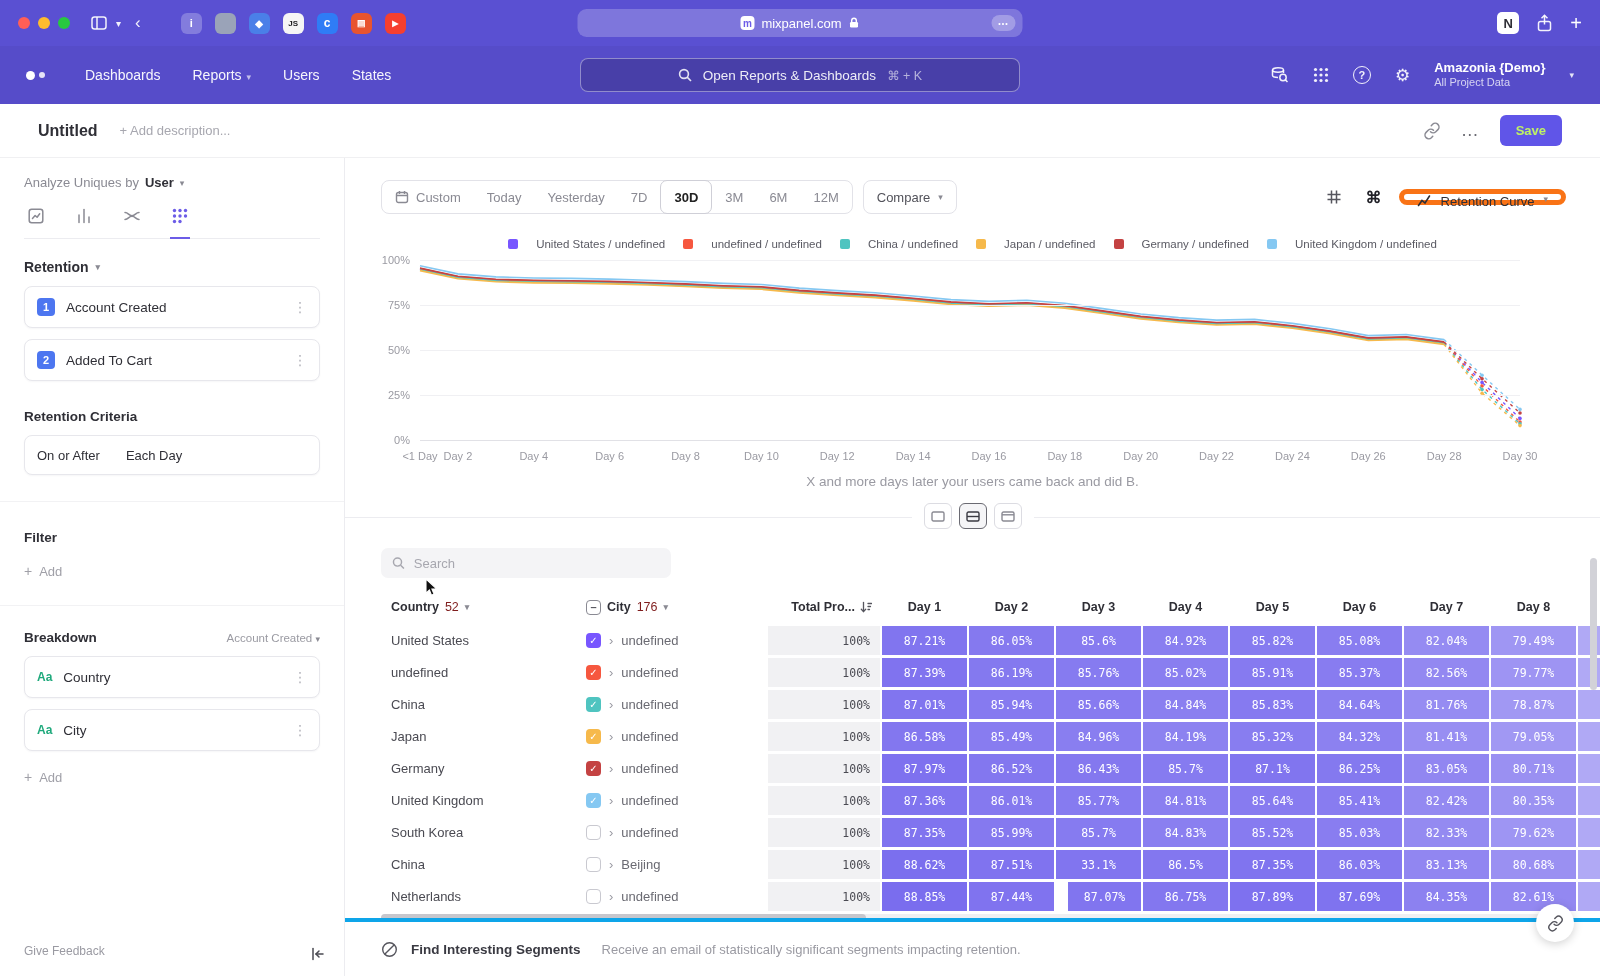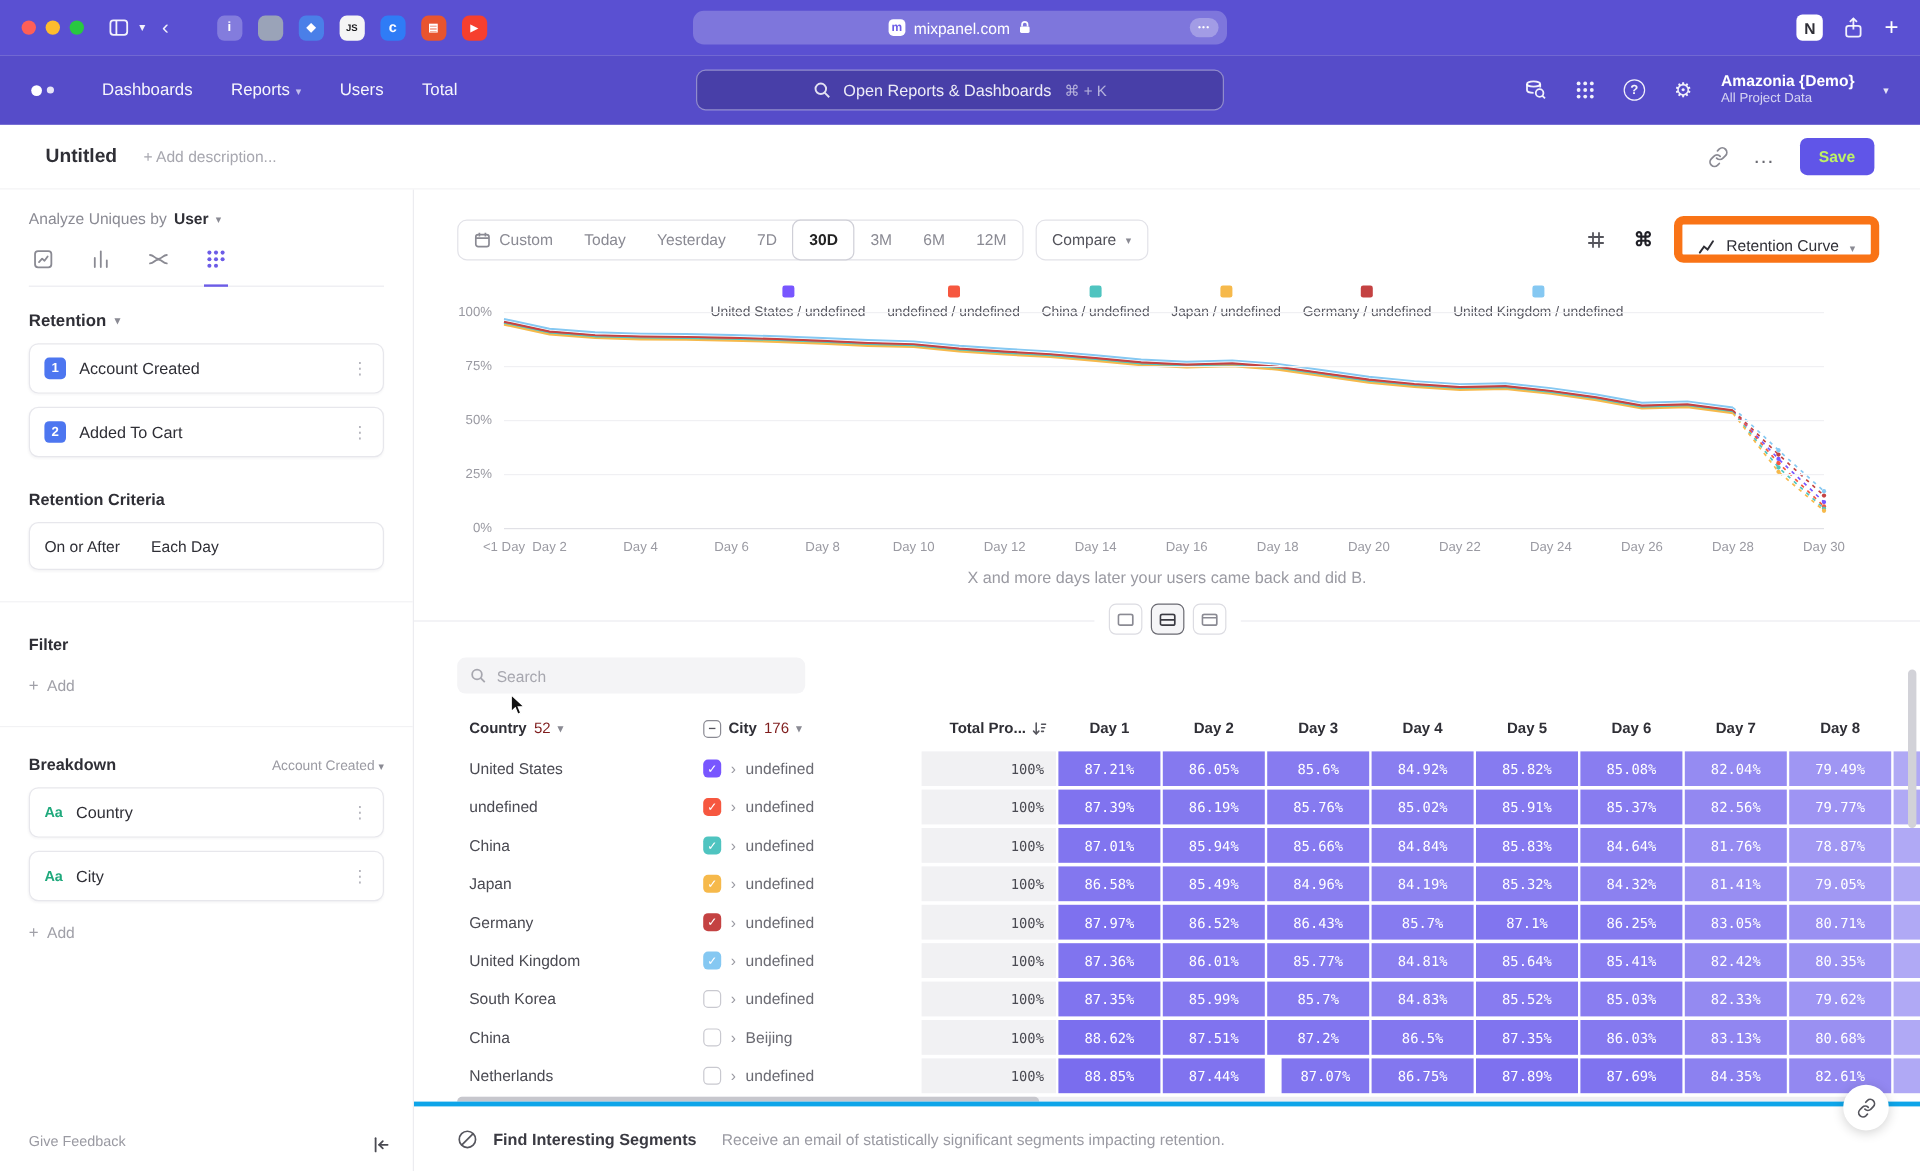--- a/index.html
+++ b/index.html
@@ -81,25 +81,25 @@
 
   
   .controls-row { position:absolute; top:22px; left:36px; right:34px; display:flex; align-items:center; }
   .rangegrp { display:flex; align-items:center; height:34px; border:1px solid #e2e2e8; border-radius:8px; background:#fff; }
   .rbtn { display:flex; align-items:center; gap:7px; padding:0 13px; height:100%; font-size:13px; color:#8a8a93; }
   .rbtn.active { font-weight:700; color:#222; border:1px solid #cfcfd7; border-radius:7px; height:calc(100% + 2px); background:#fff; }
   .cmpbtn { margin-left:10px; height:34px; border:1px solid #e2e2e8; border-radius:8px; background:#fff; padding:0 13px; display:flex; align-items:center; gap:8px; font-size:13px; color:#52525a; }
   .ctr-right { margin-left:auto; display:flex; align-items:center; gap:10px; }
   .iconbtn { width:30px; height:30px; display:flex; align-items:center; justify-content:center; color:#55555d; font-size:16px; }
   .iconbtn.dark { color:#1f1f26; font-weight:700; }
-  .rcbtn { height:39px; border:7px solid #f97316; border-radius:8px; background:#fff; padding:0 13px; display:flex; align-items:flex-end; gap:9px; font-size:13px; color:#2f2f36; }
+  .rcbtn { height:16px; border:5px solid #f97316; border-radius:8px; background:#fff; padding:0 13px; display:flex; align-items:flex-start; gap:9px; font-size:13px; color:#2f2f36; }
 
   
   .legend { position:absolute; top:80px; left:0; right:0; display:flex; justify-content:center; gap:18px; font-size:11.5px; color:#5a5a63; }
-  .lgitem { display:flex; align-items:center; gap:6px;flex-direction:column; }
+  .lgitem { display:flex; align-items:center; gap:18px; }
   .sw { width:10px; height:10px; border-radius:2px; display:inline-block; }
   .chartwrap { position:absolute; top:102px; left:75px; right:80px; height:180px; }
   .gline { position:absolute; left:0; right:0; border-top:1px solid #f0f0f3; }
   .gline.zero { border-top-color:#e1e1e6; }
   .ylab { position:absolute; left:-54px; width:44px; text-align:right; font-size:11px; color:#9a9aa2; transform:translateY(-50%); }
   .chartwrap svg { position:absolute; inset:0; width:100%; height:100%; overflow:visible; }
   .xlabels { position:absolute; top:292px; left:75px; right:80px; height:14px; font-size:11px; color:#9a9aa2;text-align:center; }
   .xlab { position:absolute; transform:translateX(-50%); white-space:nowrap; }
   .caption { position:absolute; top:316px; left:0; right:0; text-align:center; font-size:13.5px; color:#9a9aa2; }
   .hdivider { position:absolute; top:359px; left:0; right:0; border-top:1px solid #ececf0; }
@@ -188,21 +188,21 @@
       </span>
       <span class="plus">+</span>
     </div>
   </div>
 
   <div class="appbar">
     <div class="logo">
         <i></i>
         <i></i>
       </div>
-    <nav id="mainnav"><span class="navitem">Dashboards</span><span class="navitem">Reports<span class="chev" style="color: rgba(255, 255, 255, 0.8);">▾</span></span><span class="navitem">Users</span><span class="navitem">Total</span></nav>
+    <nav id="mainnav"><span class="navitem">Dashboards</span><span class="navitem">Reports<span class="chev" style="color: rgba(255, 255, 255, 0.8);">▾</span></span><span class="navitem">Users</span><span class="navitem">States</span></nav>
     <div class="appsearch">
       <svg width="14" height="14" viewBox="0 0 14 14" fill="none" stroke="rgba(255,255,255,.85)" stroke-width="1.6">
           <circle cx="6" cy="6" r="4.4"></circle>
           <path d="M9.4 9.4 13 13"></path>
         </svg>
       <span>Open Reports &amp; Dashboards</span>
       <span class="shortcut">⌘ + K</span>
     </div>
     <div class="appbar-right">
       <span class="hicon">
@@ -681,21 +681,21 @@
           <div class="trow tgrid">
             <div class="cell c-country">China</div>
             <div class="cell c-city">
               <span class="rcheck off"></span>
               <span class="rowchev">›</span>
               <span>Beijing</span>
             </div>
             <div class="cell c-total">100%</div>
             <div class="cell c-day" style="background: rgba(98, 83, 235, 0.84);">88.62%</div>
             <div class="cell c-day" style="background: rgba(98, 83, 235, 0.81);">87.51%</div>
-            <div class="cell c-day" style="background: rgba(98, 83, 235, 0.804);">87.2%</div>
+            <div class="cell c-day" style="background: rgba(98, 83, 235, 0.804);">33.1%</div>
             <div class="cell c-day" style="background: rgba(98, 83, 235, 0.79);">86.5%</div>
             <div class="cell c-day" style="background: rgba(98, 83, 235, 0.808);">87.35%</div>
             <div class="cell c-day" style="background: rgba(98, 83, 235, 0.776);">86.03%</div>
             <div class="cell c-day" style="background: rgba(98, 83, 235, 0.7);">83.13%</div>
             <div class="cell c-day" style="background: rgba(98, 83, 235, 0.643);">80.68%</div>
             <div class="cell c-day" style="background: rgba(98, 83, 235, 0.5);"></div>
           </div>
           <div class="trow tgrid">
             <div class="cell c-country">Netherlands</div>
             <div class="cell c-city">

